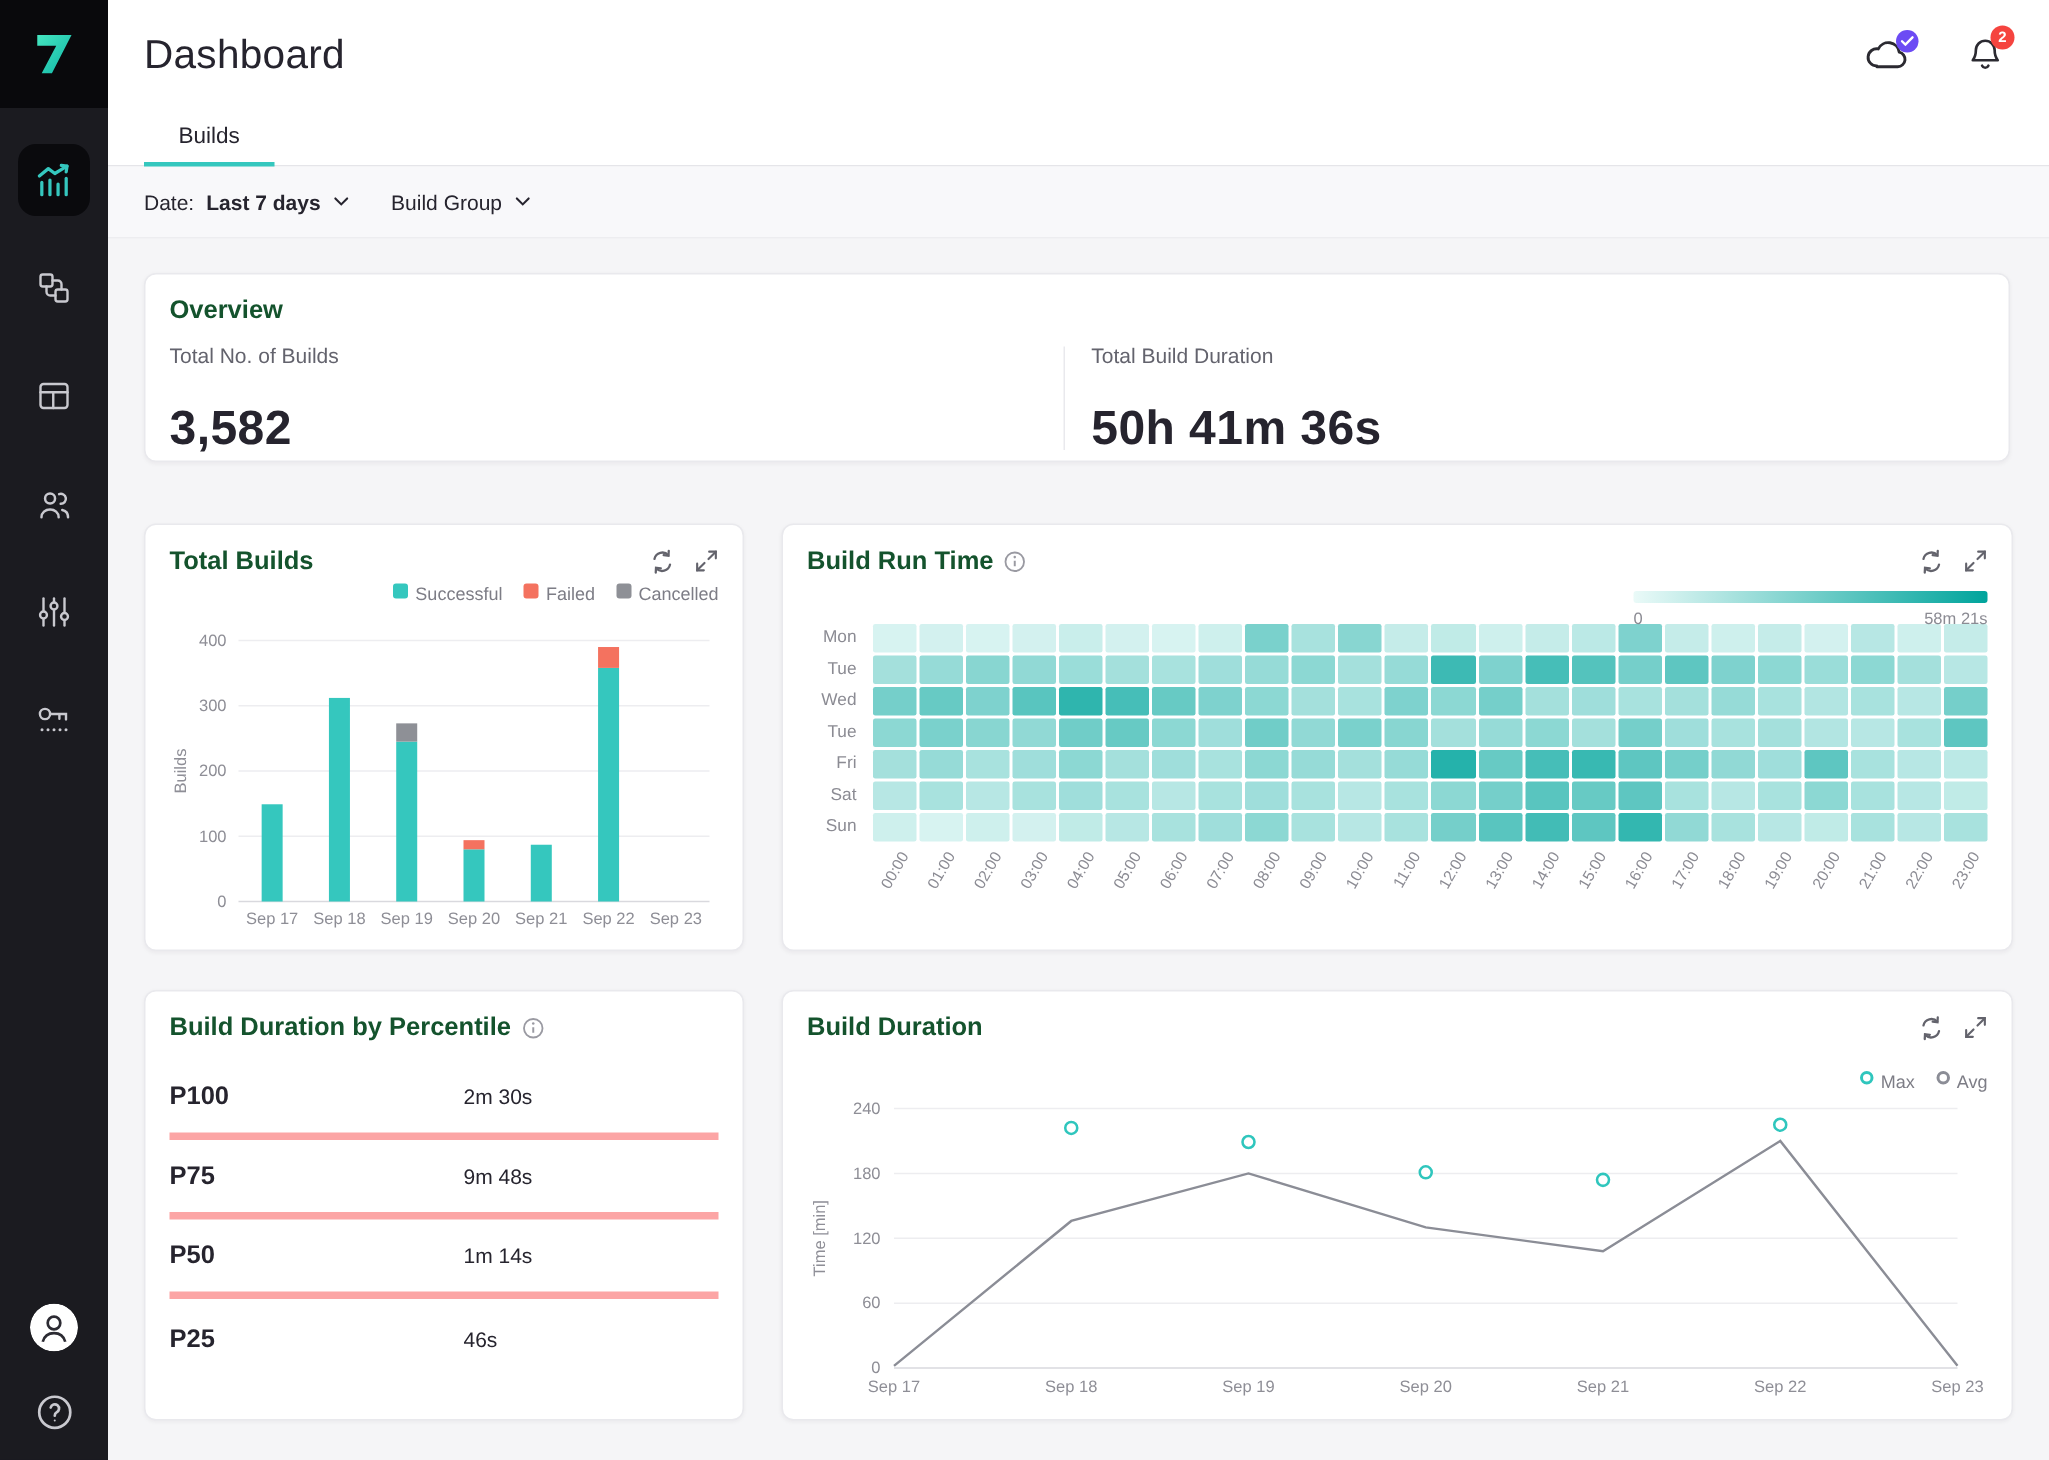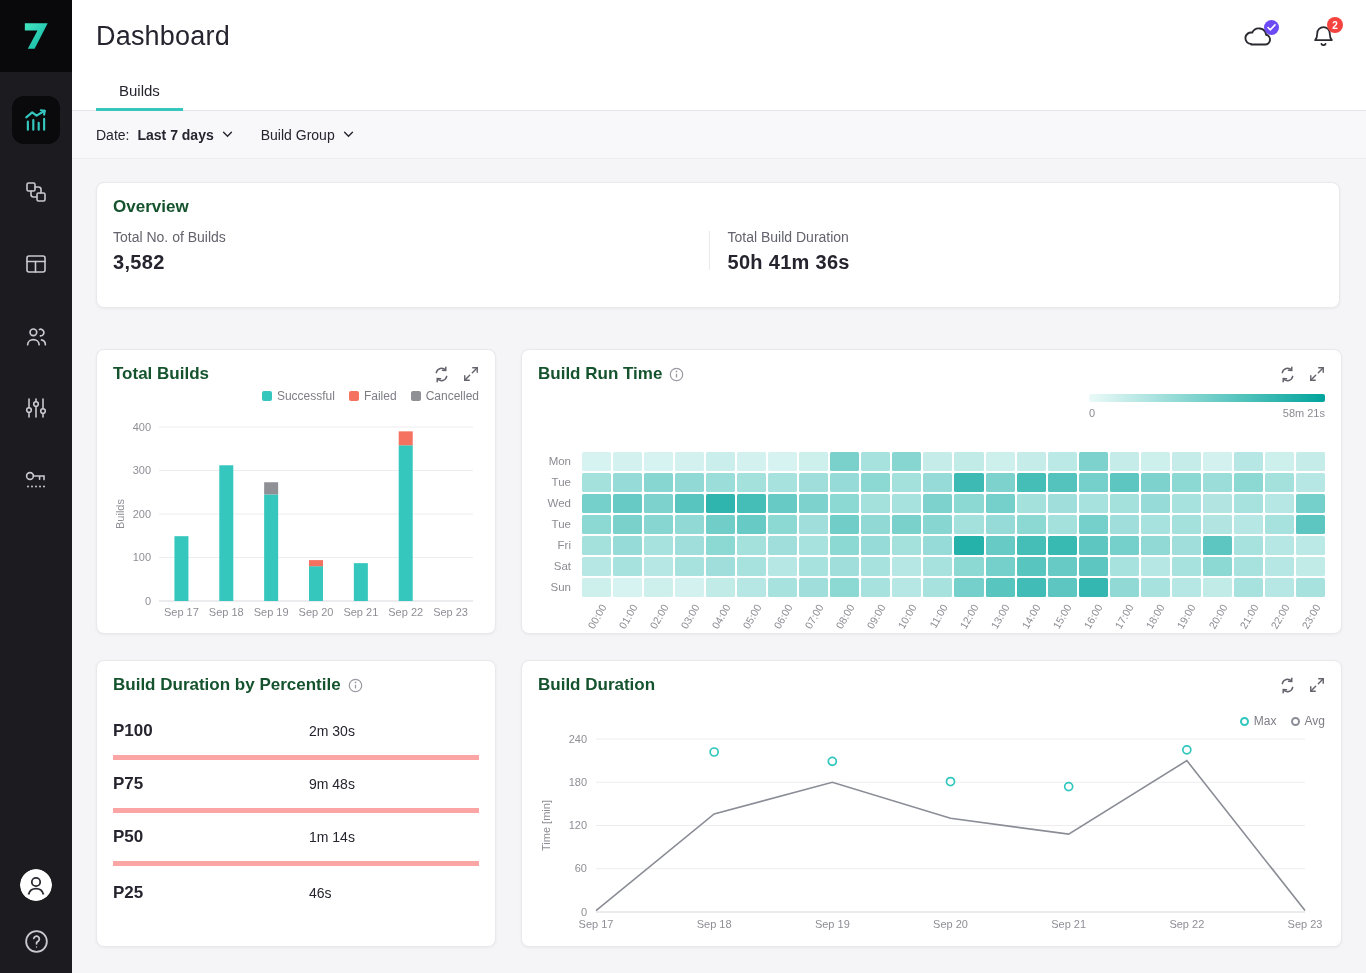--- a/index.html
+++ b/index.html
@@ -36,39 +36,39 @@
 
   .content{padding:23px 26px 0 24px}
   .card{background:#fff;border:1px solid #e9e9ed;border-radius:8px;box-shadow:0 1px 3px rgba(32,27,45,.05);padding:14px 16px;position:relative}
   .overview-card{height:126px;margin-bottom:41px}
   .card-title{font-size:17px;font-weight:700;color:#14532d}
   .metrics{display:flex;margin-top:10px}
   .metric{flex:1}
   .metric.right{padding-left:18px}
   .vdiv{width:1px;background:#e9e9ed;margin:4px 0}
   .metric-label{font-size:14px;color:#63636d;margin-top:2px}
-  .metric-value{font-size:20px;font-weight:700;margin-top:6px;letter-spacing:.3px}
+  .metric-value{font-size:32px;font-weight:700;margin-top:22px;letter-spacing:.3px}
 
   .charts-grid{display:grid;grid-template-columns:400px 1fr;gap:26px 25px}
   .chart-card{height:285px}
   .chart-card.tall{height:287px}
   .card-head{display:flex;align-items:center}
   .card-head .card-title{margin-right:7px}
   .card-actions{margin-left:auto;display:flex;gap:13px}
   .ghost-btn{background:none;border:0;cursor:pointer;display:flex;padding:0}
 
   .legend-row{display:flex;justify-content:flex-end;gap:14px;margin-top:4px;font-size:12px;color:#7d7d86;height:16px;align-items:center}
-  .lg-item{display:inline-flex;align-items:center;cursor:pointer}
+  .lg-item{display:inline-flex;cursor:pointer}
   .lg-sq{display:inline-block;width:10px;height:10px;border-radius:2px;margin-right:5px}
   .lg-ring{display:inline-block;width:9px;height:9px;border-radius:50%;border:2px solid;margin-right:5px;background:#fff}
   .chart-box{margin-top:10px}
   svg text.tick{font-size:11px;fill:#8e8e96}
 
   
-  .hm-grid{display:grid;grid-template-columns:42px repeat(24,1fr);gap:2px;margin-top:68px}
+  .hm-grid{display:grid;grid-template-columns:42px repeat(24,1fr);gap:2px;margin-top:32px}
   .hm-rlabel{font-size:11.5px;color:#8b8b93;text-align:right;padding-right:9px;line-height:19px}
   .hm-cell{height:19px;border-radius:1.5px}
   .hm-xlabel{position:relative;height:36px}
   .hm-xlabel span{position:absolute;top:3px;right:45%;transform:rotate(-60deg);transform-origin:100% 0;font-size:10.5px;color:#8b8b93;white-space:nowrap}
   .grad-legend{position:absolute;top:44px;right:16px;width:236px}
   .grad-bar{height:8px;border-radius:2px}
   .grad-labels{display:flex;justify-content:space-between;font-size:11px;color:#8b8b93;margin-top:5px}
 
   
   .pt-table{margin-top:12px}

